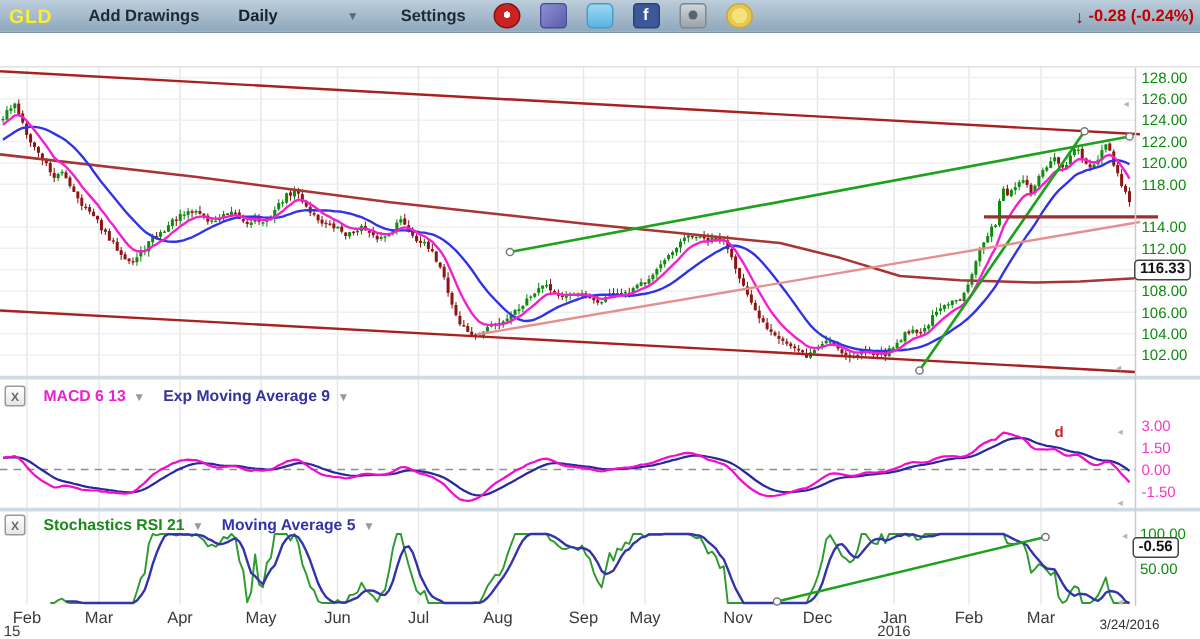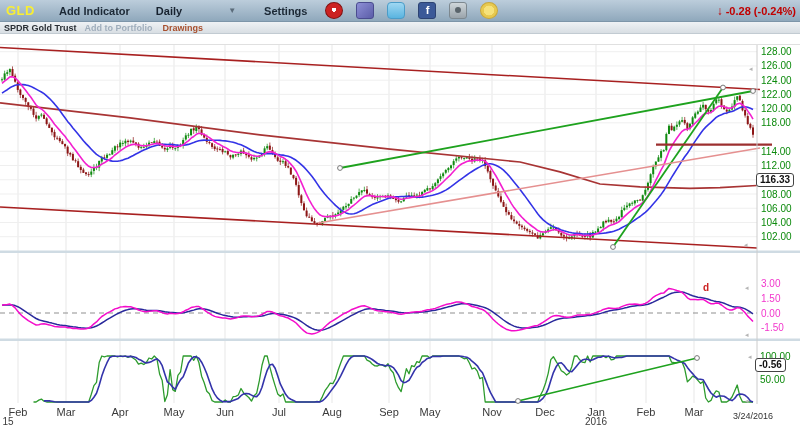--- a/index.html
+++ b/index.html
@@ -59,46 +59,41 @@
   .dlab{position:absolute;top:7px;transform:translateX(-50%);font-size:9px;color:#333;}
   svg text{font-family:"Liberation Sans",sans-serif;}
 </style>
 </head>
 <body>
 
 <div class="app">
 
   <div class="toolbar">
     <span class="symbol">GLD</span>
-    <span class="tb-item">Add Indicator</span>
+    <span class="tb-item">Add Drawings</span>
     <span class="tb-dd">
       <span>Daily</span>
       <span class="dd-sp"></span>
       <span class="caret"></span>
     </span>
     <span class="tb-item" style="margin-left:28px;">Settings</span>
     <span class="tb-icons">
       <span class="ticon i-alarm"></span>
       <span class="ticon i-cube"></span>
       <span class="ticon i-twitter"></span>
       <span class="ticon i-fb">f</span>
       <span class="ticon i-cam"></span>
       <span class="ticon i-flower"></span>
     </span>
     <span class="change">
       <span class="dn-arrow"></span>
       <span>-0.28 (-0.24%)</span>
     </span>
   </div>
 
-  <div class="subbar">
-    <span class="sb-name">SPDR Gold Trust</span>
-    <span class="sb-port">Add to Portfolio</span>
-    <span class="sb-draw">Drawings</span>
-  </div>
 
 
   <svg id="chart-svg" width="800" height="382" viewBox="0 44 800 382" style="position:absolute;left:0;top:44px;">
       <defs>
         <clipPath id="clipP">
           <rect x="0" y="45" width="757" height="205"></rect>
         </clipPath>
         <clipPath id="clipM">
           <rect x="0" y="271" width="757" height="66"></rect>
         </clipPath>
@@ -769,21 +764,35 @@
         <text x="760" y="382.5" fill="#0c8a0c" font-size="10">50.00</text>
         <text x="749" y="71" fill="#b5b5b5" font-size="7">◂</text>
         <text x="744" y="247" fill="#b5b5b5" font-size="7">◂</text>
         <text x="745" y="290" fill="#b5b5b5" font-size="7">◂</text>
         <text x="745" y="337" fill="#b5b5b5" font-size="7">◂</text>
         <text x="748" y="359" fill="#b5b5b5" font-size="7">◂</text>
         <text x="745" y="403" fill="#b5b5b5" font-size="7">◂</text>
       </g>
     </svg>
 
-
+  <div class="pnl-labels" style="left:3px;top:257px;">
+    <span class="xbtn"></span>
+    <span class="macd-l">MACD 6 13</span>
+    <span class="icaret"></span>
+    <span class="emal">Exp Moving Average 9</span>
+    <span class="icaret"></span>
+  </div>
+
+  <div class="pnl-labels" style="left:3px;top:343px;">
+    <span class="xbtn"></span>
+    <span class="stoch-l">Stochastics RSI 21</span>
+    <span class="icaret"></span>
+    <span class="ma5l">Moving Average 5</span>
+    <span class="icaret"></span>
+  </div>
 
   <div class="valbox" style="left:756px;top:125px;">116.33</div>
   <div class="valbox" style="left:755px;top:310px;">-0.56</div>
   <div class="valbox" style="left:756px;top:395px;">0.00</div>
 
   <div id="xaxis">
       <span class="mlab" style="left: 18px;">Feb</span>
       <span class="mlab" style="left: 66px;">Mar</span>
       <span class="mlab" style="left: 120px;">Apr</span>
       <span class="mlab" style="left: 174px;">May</span>

